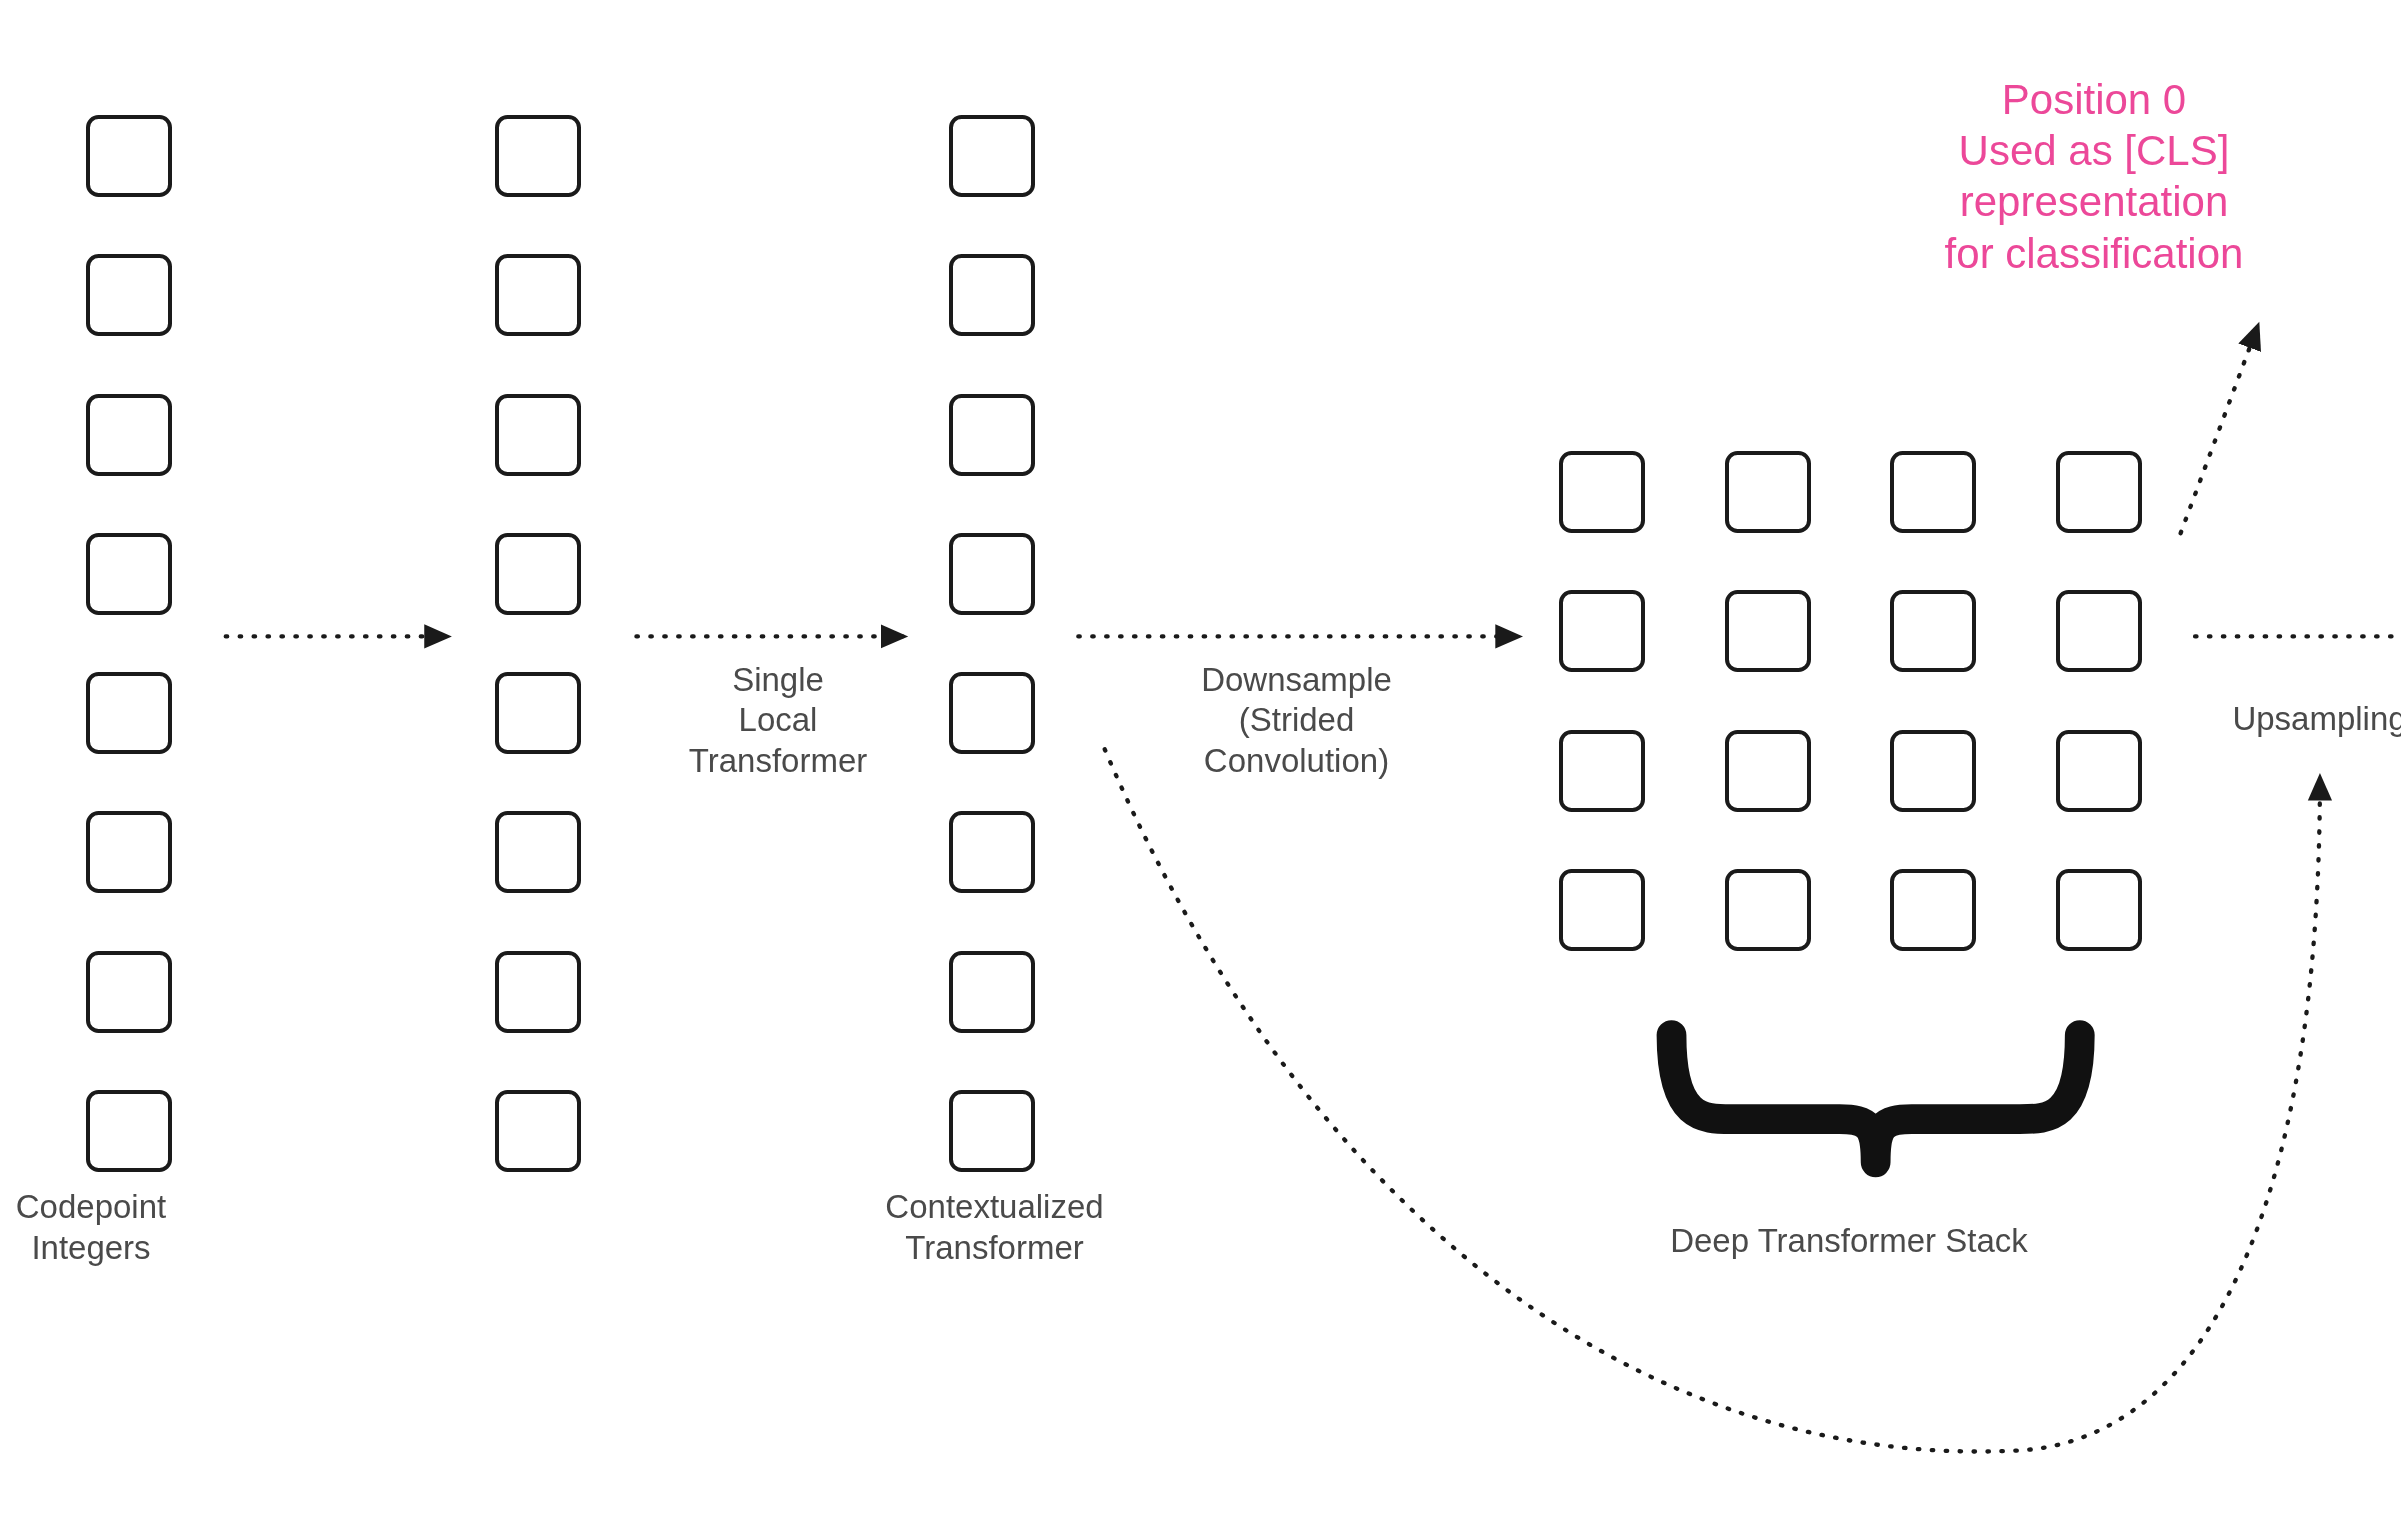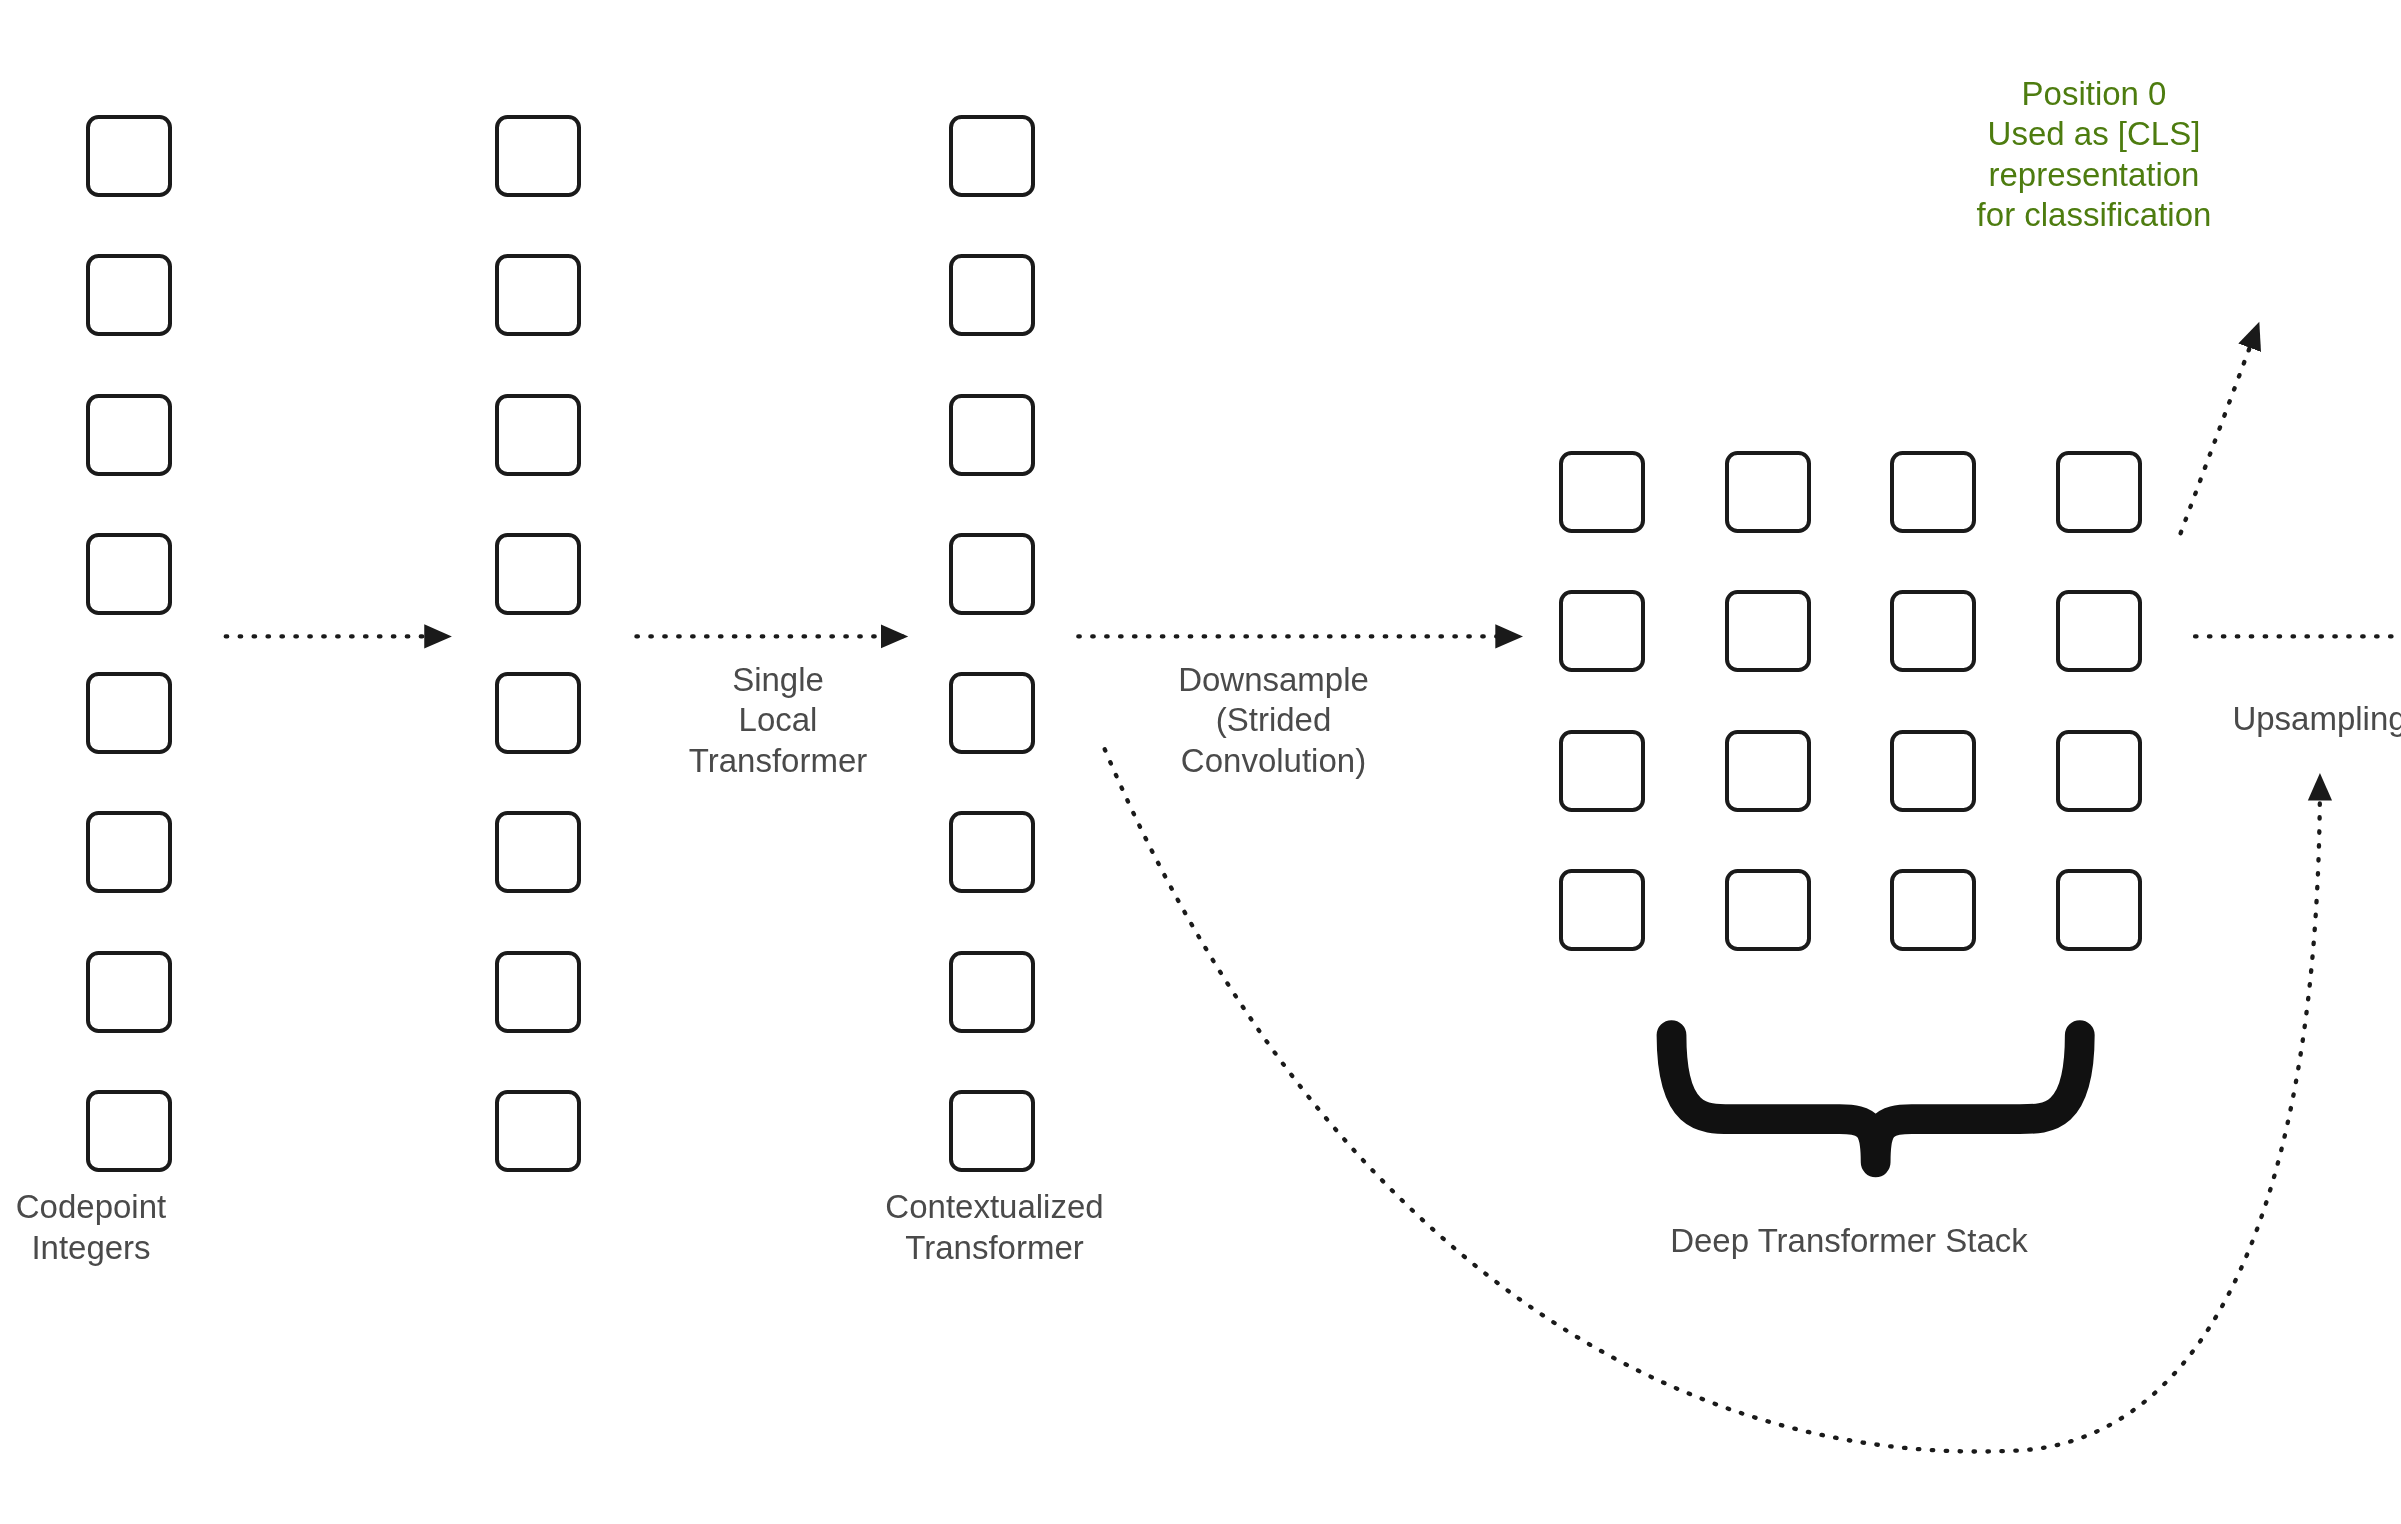--- a/index.html
+++ b/index.html
@@ -40,22 +40,22 @@
     position: absolute;
     text-align: center;
     color: #4a4a4a;
     font-size: 33px;
     line-height: 1.22;
     white-space: pre-line;
   }
   .note {
     position: absolute;
     text-align: center;
-    color: #4d7c0f;
-    font-size: 33px;
+    color: #ec4899;
+    font-size: 42px;
     line-height: 1.22;
     white-space: pre-line;
   }
   svg.overlay {
     position: absolute;
     left: 0;
     top: 0;
     width: 3307px;
     height: 1525px;
     pointer-events: none;
@@ -144,21 +144,21 @@
     
     
     
     
     
   </div>
 
   <div class="arrow-label" style="left:634px; top:660px; width:288px;">Single
 Local
 Transformer</div>
-  <div class="arrow-label" style="left:1096px; top:660px; width:355px;text-align:center;">Downsample
+  <div class="arrow-label" style="left:1119px; top:660px; width:355px;text-align:center;">Downsample
 (Strided
 Convolution)</div>
   <div class="arrow-label" style="left:2166px; top:699px; width:307px;">Upsampling</div>
 
   <div class="note" style="left:1902px; top:74px; width:384px;">Position 0
 Used as [CLS]
 representation
 for classification</div>
 
   <svg class="overlay" viewBox="0 0 6885 3175" xmlns="http://www.w3.org/2000/svg">

